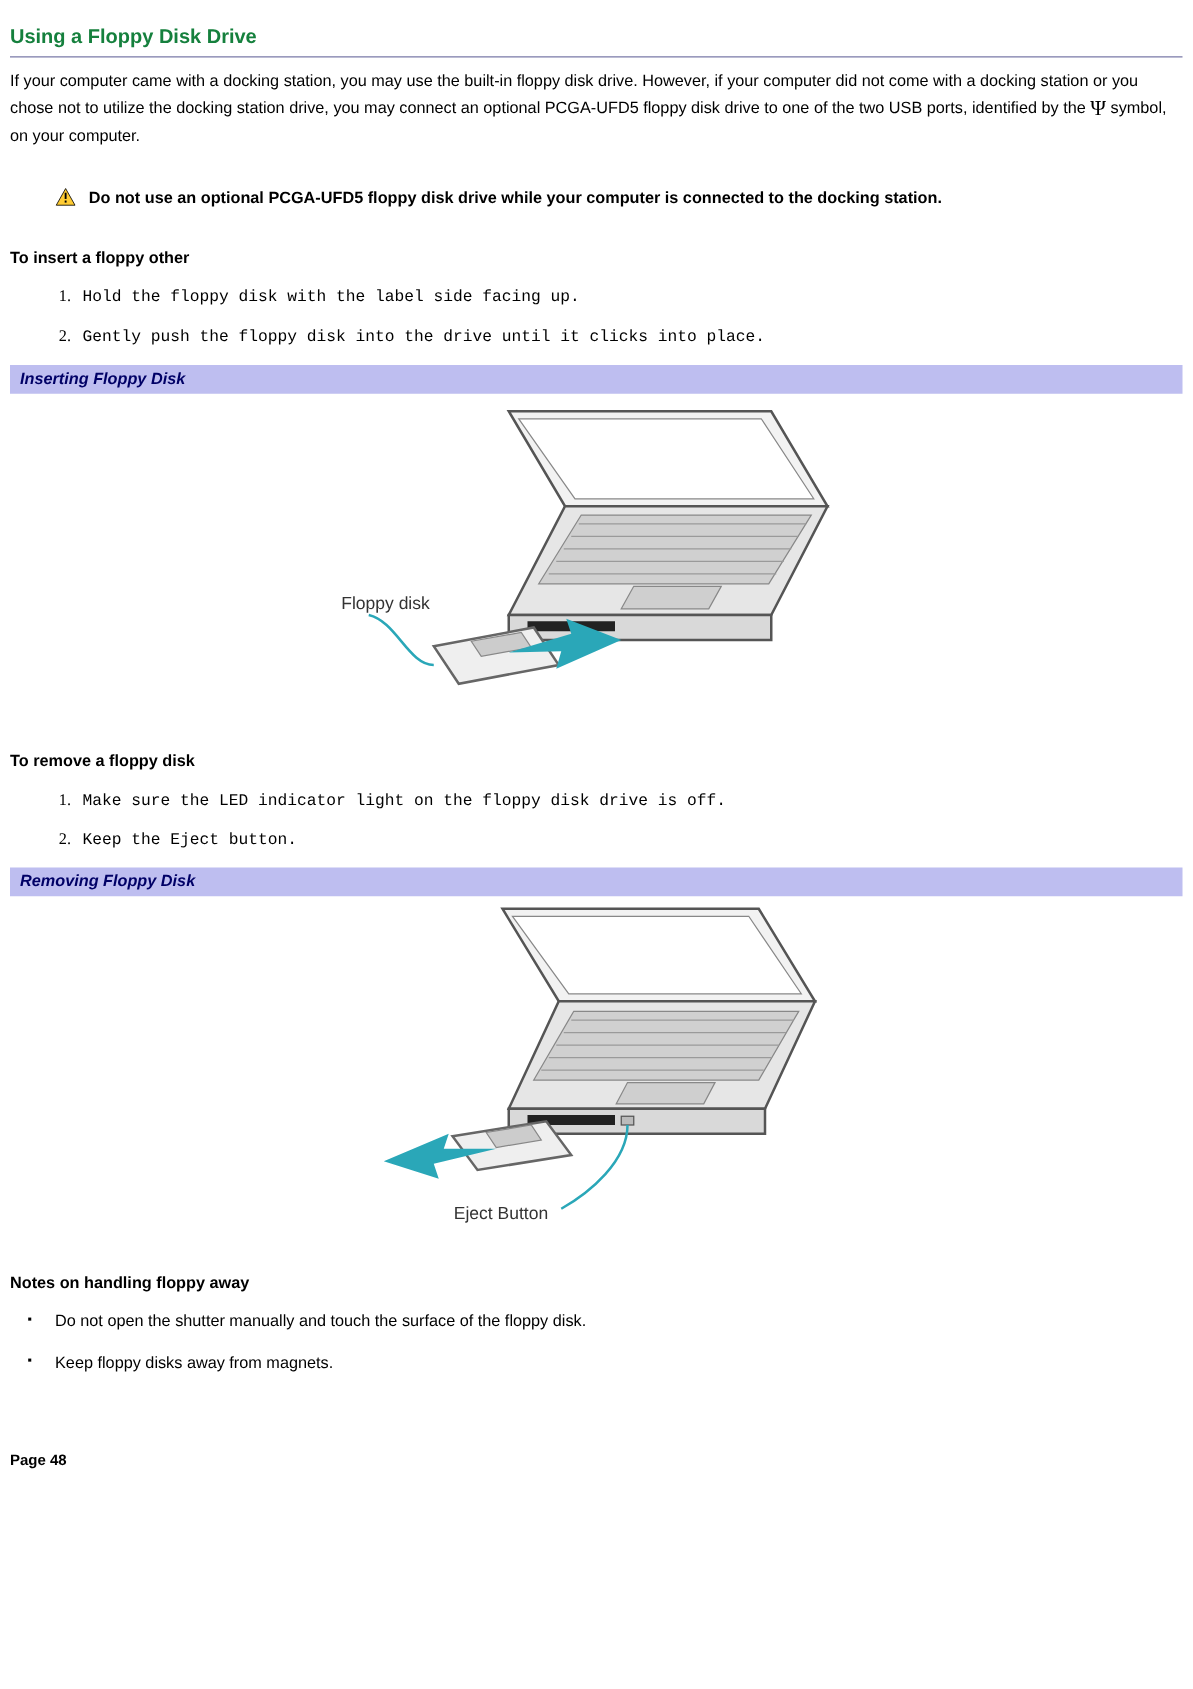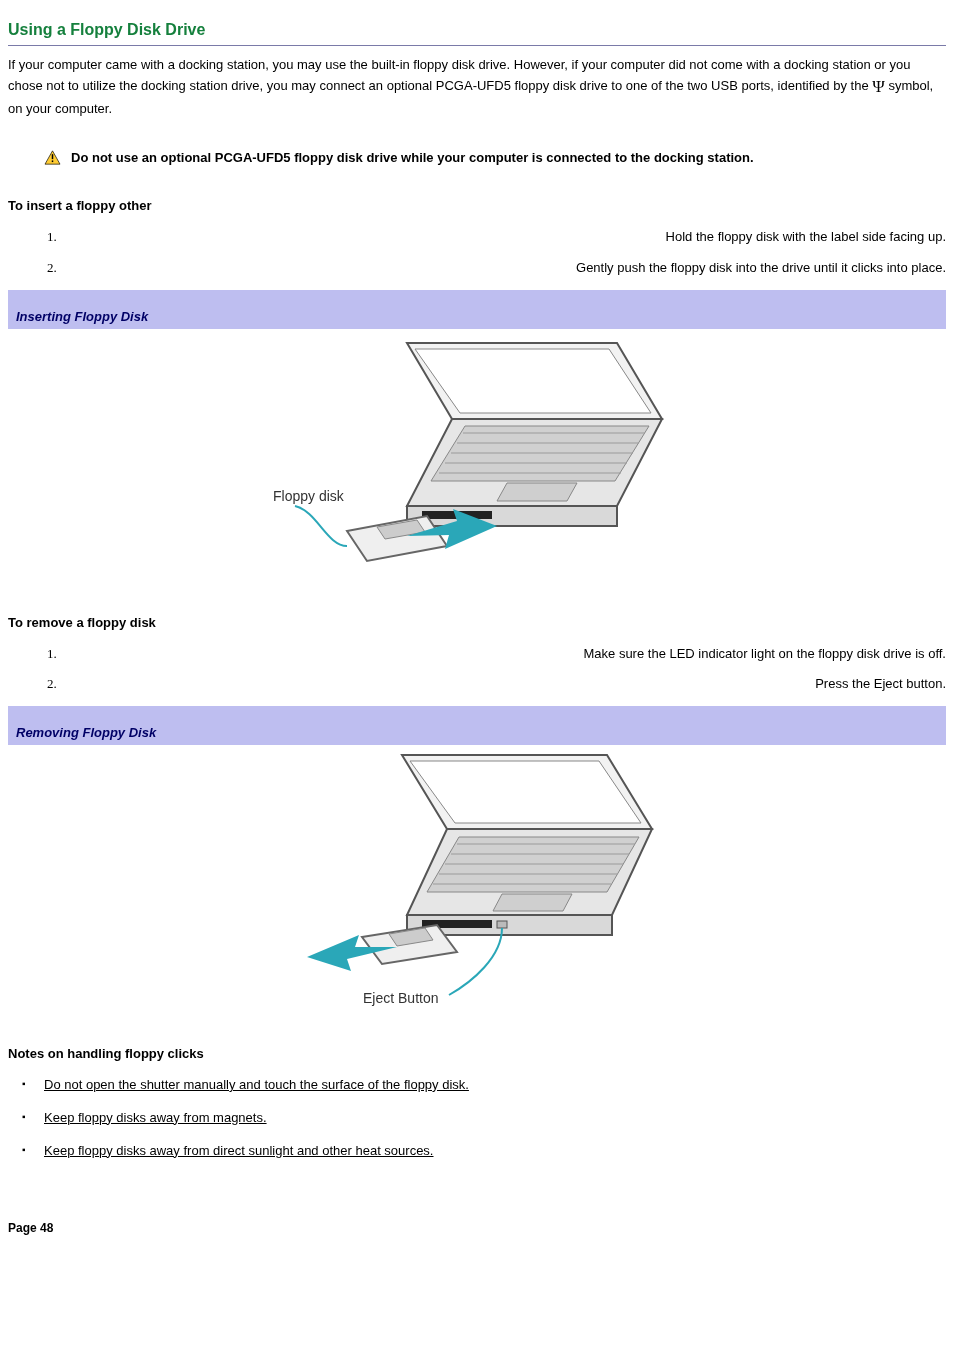--- a/index.html
+++ b/index.html
@@ -50,49 +50,47 @@
   .warning-text {
     font-weight: bold;
   }
   .sub-heading {
     font-weight: bold;
     margin: 6px 0 12px 0;
   }
   ol.steps {
     margin: 0 0 12px 0;
     padding-left: 52px;
-    font-family: Liberation Sans, sans-serif;
-    text-align: right;
+    font-family: Liberation Mono, monospace;
   }
   ol.steps > li {
     margin-bottom: 12px;
     padding-left: 6px;
   }
   ol.steps > li::marker {
     font-family: "Times New Roman", serif;
     font-size: 13px;
   }
   .caption-bar {
     background: #bebef0;
     font-style: italic;
     font-weight: bold;
     font-size: 13px;
     color: #000066;
-    padding: 18px 8px 2px 8px;
+    padding: 2px 8px 2px 8px;
     margin: 4px 0 0 0;
   }
   .figure-wrap {
     text-align: left;
     margin: 2px 0 28px 0;
   }
   ul.notes {
     list-style: none;
     margin: 0 0 8px 0;
     padding-left: 14px;
-    text-decoration: underline;
   }
   ul.notes > li {
     position: relative;
     padding-left: 22px;
     margin-bottom: 14px;
   }
   ul.notes > li::before {
     content: "\25AA";
     position: absolute;
     left: 0;
@@ -171,21 +169,21 @@
     </g>
 
     <path d="M 90 215 C 70 215 60 180 38 175" stroke="#2aa7b8" stroke-width="2" fill="none"></path>
     <text x="16" y="170" font-family="Arial" font-size="14" fill="#333">Floppy disk</text>
   </svg>
 </div>
 
 <div class="sub-heading">To remove a floppy disk</div>
 <ol class="steps">
   <li>Make sure the LED indicator light on the floppy disk drive is off.</li>
-  <li>Press the Eject button.</li>
+  <li>Keep the Eject button.</li>
 </ol>
 
 <div class="caption-bar">Removing Floppy Disk</div>
 <div class="figure-wrap">
   <svg class="laptop-svg" width="420" height="270" viewBox="0 0 420 270">
 
     <polygon points="135,8 340,8 385,82 180,82" fill="#f2f2f2" stroke="#555" stroke-width="2"></polygon>
     <polygon points="143,14 332,14 374,76 188,76" fill="#ffffff" stroke="#888" stroke-width="1"></polygon>
 
     <polygon points="180,82 385,82 345,168 140,168" fill="#e6e6e6" stroke="#555" stroke-width="2"></polygon>
@@ -211,20 +209,19 @@
       <polygon points="122,187 158,181 166,193 130,199" fill="#cccccc" stroke="#888" stroke-width="1"></polygon>
 
       <polygon points="130,200 80,212 84,224 40,210 92,188 88,200" fill="#2aa7b8"></polygon>
     </g>
 
     <path d="M 235 181 C 235 210 205 235 182 248" stroke="#2aa7b8" stroke-width="2" fill="none"></path>
     <text x="96" y="256" font-family="Arial" font-size="14" fill="#333">Eject Button</text>
   </svg>
 </div>
 
-<div class="sub-heading">Notes on handling floppy clicks</div>
+<div class="sub-heading">Notes on handling floppy away</div>
 <ul class="notes">
   <li>Do not open the shutter manually and touch the surface of the floppy disk.</li>
   <li>Keep floppy disks away from magnets.</li>
-  <li>Keep floppy disks away from direct sunlight and other heat sources.</li>
 </ul>
 
 <div class="page-footer">Page 48</div>
 
 </body></html>

